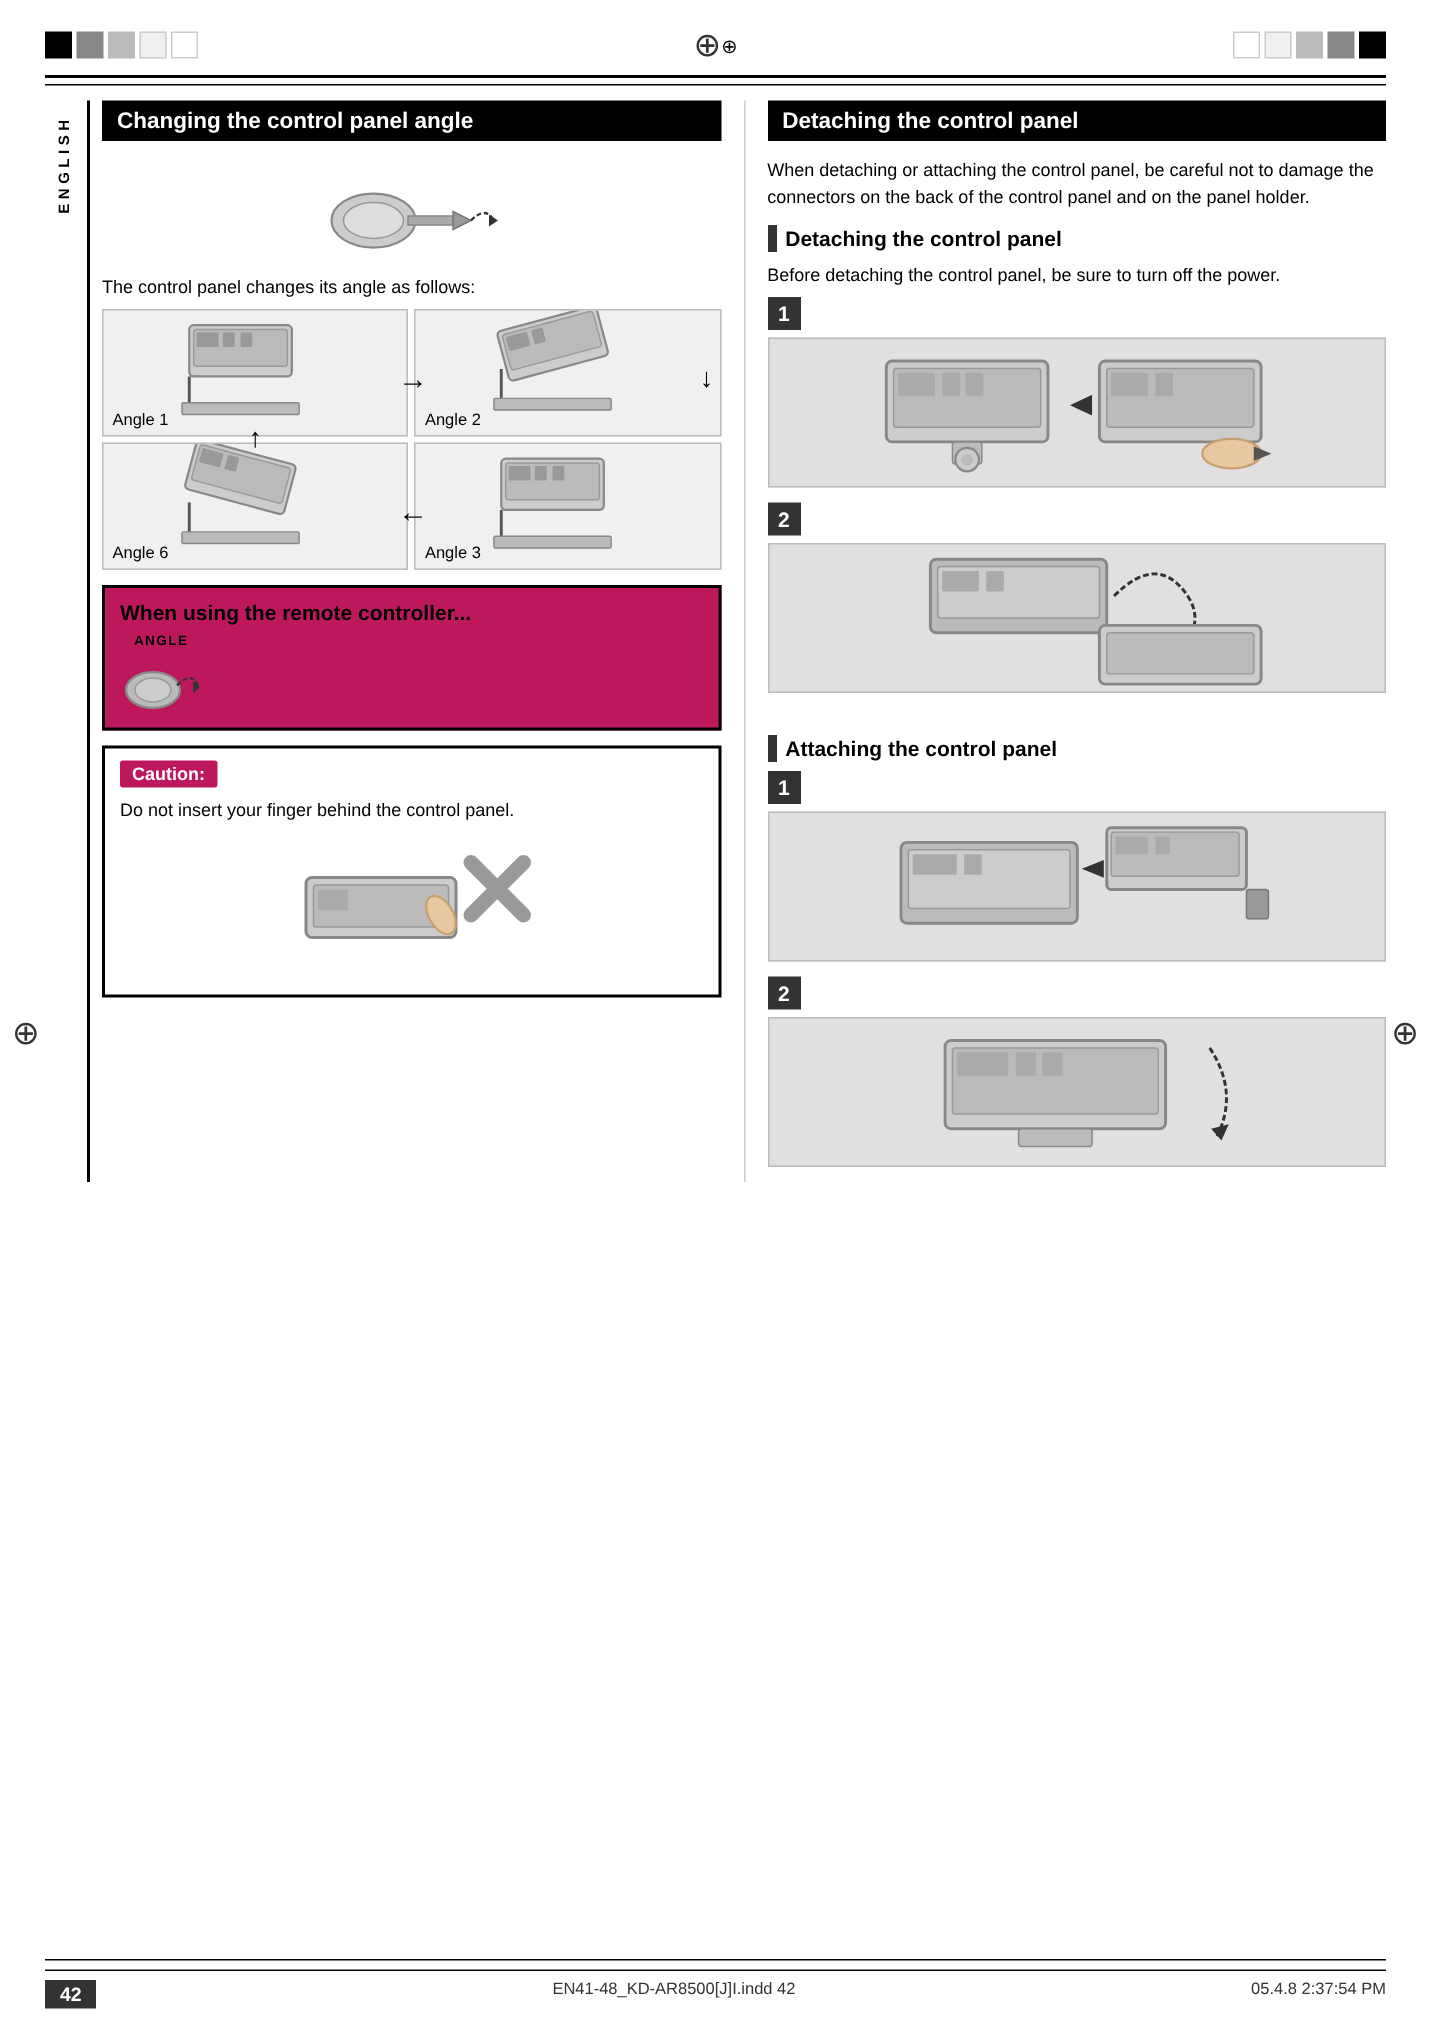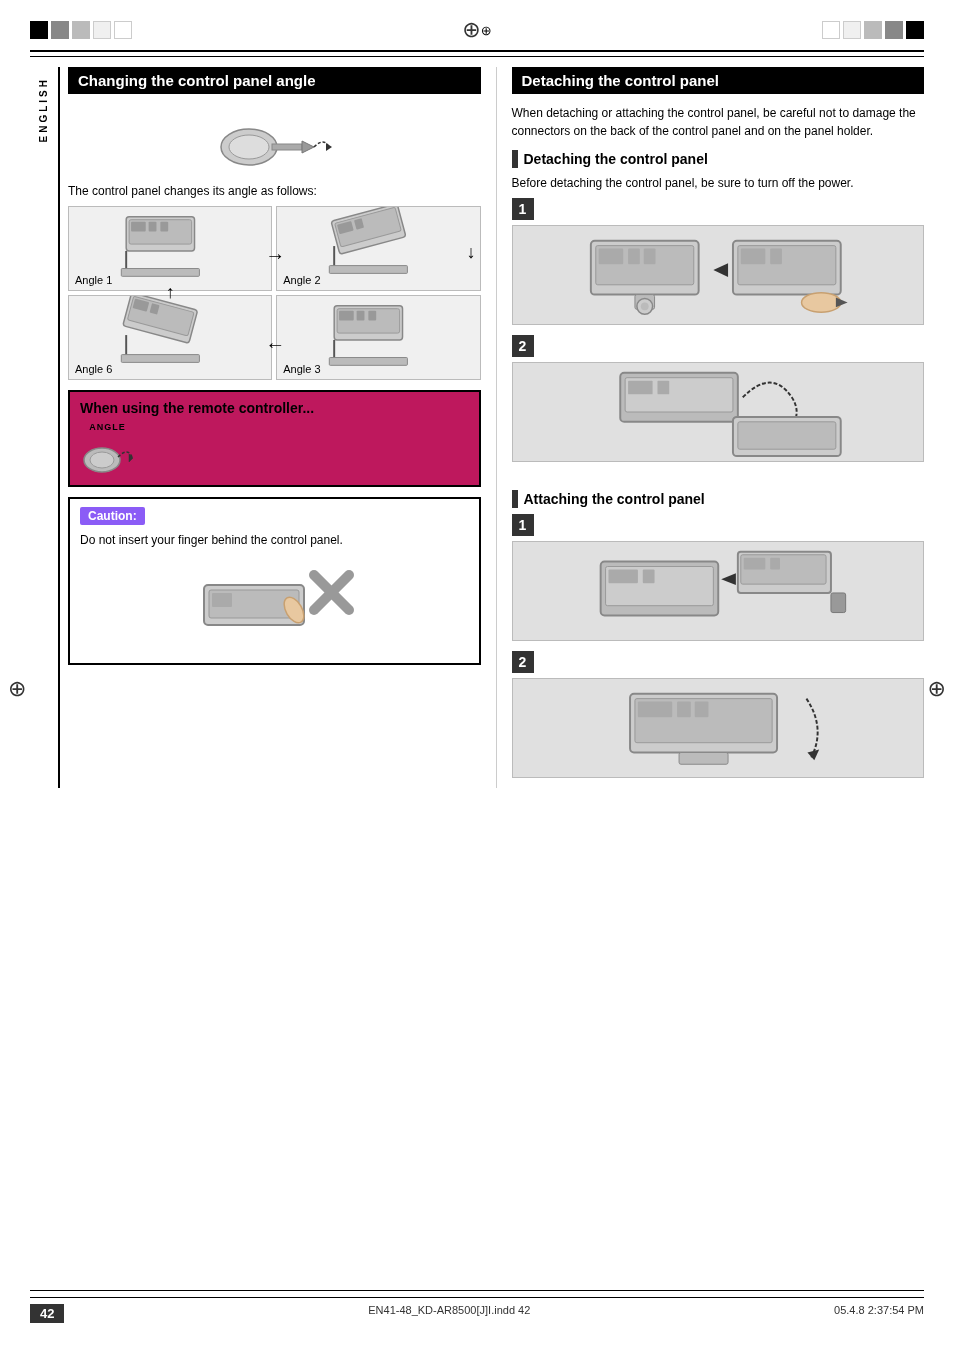--- a/index.html
+++ b/index.html
@@ -50,21 +50,21 @@
       font-size: 22px;
       color: #333;
     }
 
     
     .footer-area {
       position: absolute;
       bottom: 0;
       left: 0;
       right: 0;
-      padding: 8px 30px 28px 30px;
+      padding: 8px 30px 12px 30px;
     }
     .footer-line {
       height: 1px;
       background: #000;
       margin-bottom: 6px;
     }
     .footer-content {
       display: flex;
       justify-content: space-between;
       font-size: 11px;
@@ -189,21 +189,21 @@
       margin-bottom: 6px;
     }
 
     
     .caution-box {
       border: 2px solid #000;
       padding: 8px 10px;
       margin: 10px 0;
     }
     .caution-label {
-      background: #8b5cf6;
+      background: #be185d;
       color: #fff;
       font-weight: bold;
       font-size: 12px;
       padding: 2px 8px;
       display: inline-block;
       margin-bottom: 6px;
       border-radius: 2px;
     }
 
     

